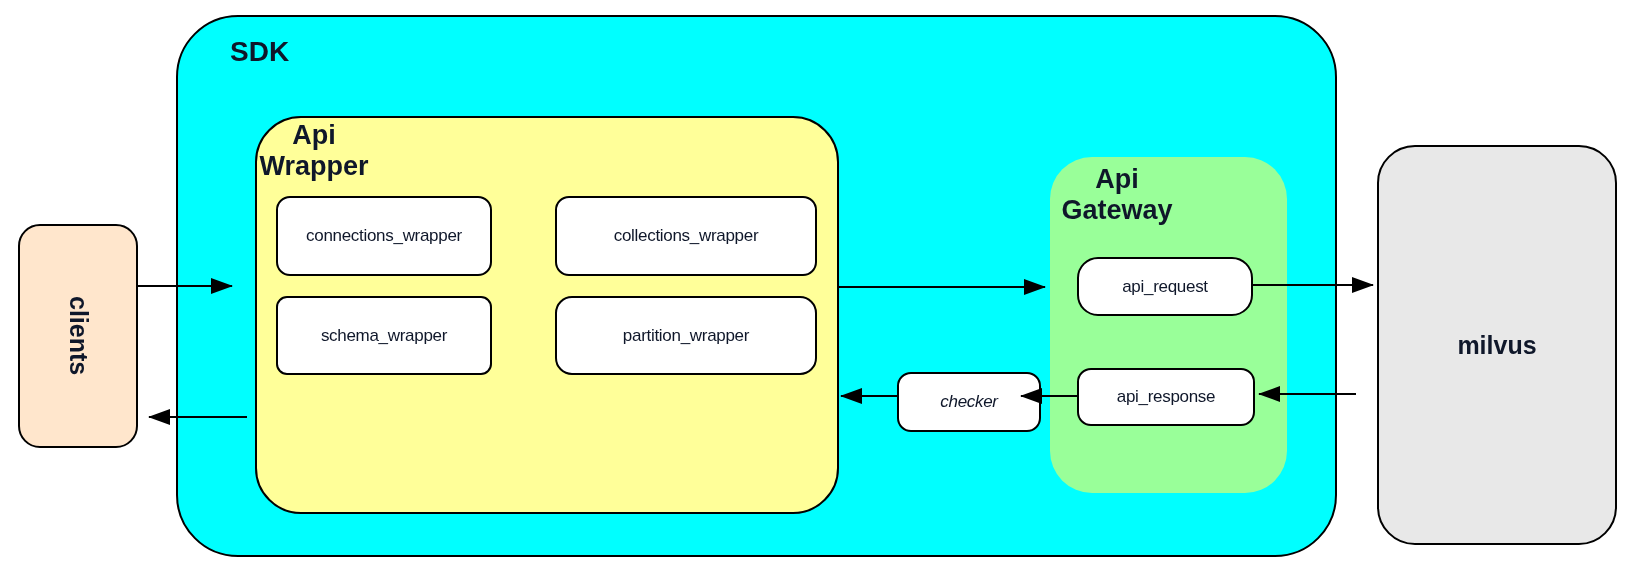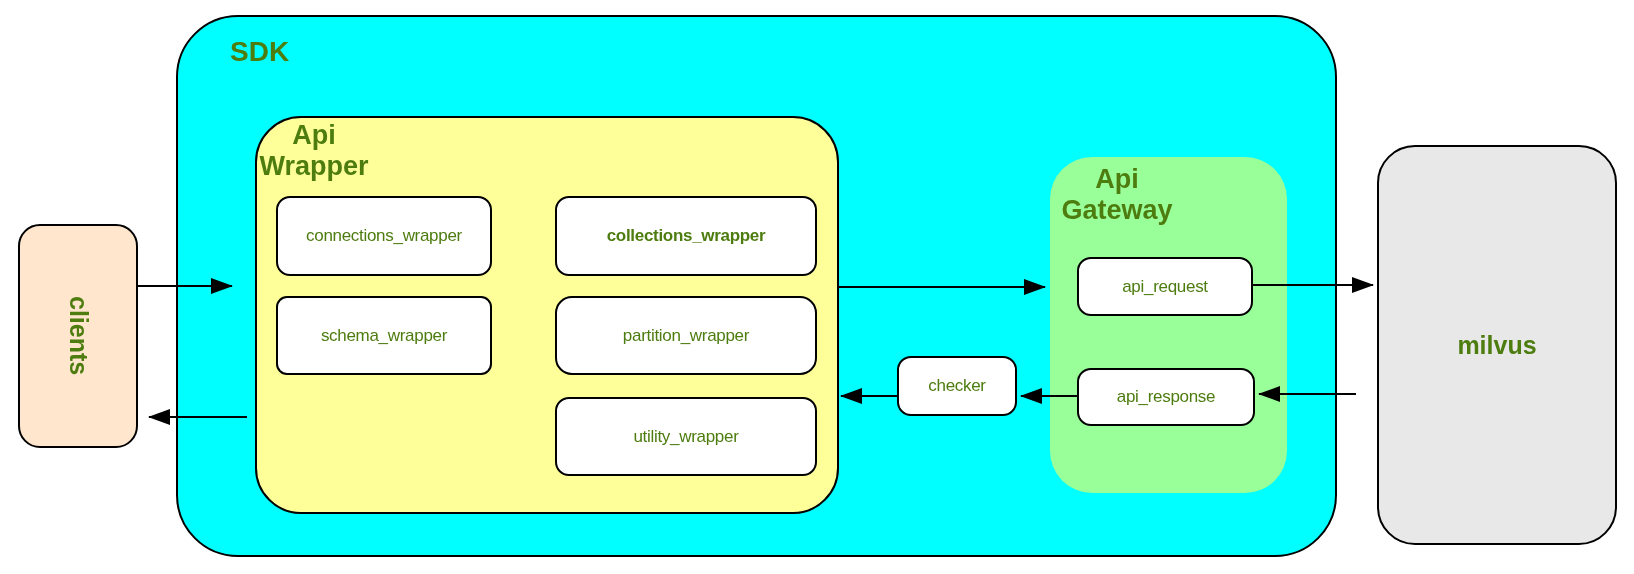--- a/index.html
+++ b/index.html
@@ -2,21 +2,21 @@
 <html style="--sdk-fill: #00ffff; --api-wrapper-fill: #ffff99; --api-gateway-fill: #99ff99; --clients-fill: #ffe6cc; --milvus-fill: #e8e8e8; --box-fill: #ffffff; --border: #000000;"><head>
 <meta charset="utf-8">
 <style>
   html, body { margin: 0; padding: 0; background: #ffffff; }
   .canvas {
     position: relative;
     width: 1634px;
     height: 574px;
     background: #ffffff;
     font-family: "Liberation Sans", sans-serif;
-    color: #4d7c0f;
+    color: #0f172a;
     overflow: hidden;
   }
   .abs { position: absolute; box-sizing: border-box; }
 
   
   .clients-node {
     left: 18px; top: 224px; width: 120px; height: 224px;
     background: var(--clients-fill, #ffe6cc);
     border: 2px solid var(--border, #000);
     border-radius: 22px;
@@ -68,28 +68,28 @@
 
   
   .wbox {
     background: var(--box-fill, #ffffff);
     border: 2px solid var(--border, #000);
     border-radius: 14px;
     display: flex; align-items: center; justify-content: center;
     font-size: 17px; letter-spacing: -0.3px; white-space: nowrap;
   }
   .w-connections { left: 276px; top: 196px; width: 216px; height: 80px; }
-  .w-collections { left: 555px; top: 196px; width: 262px; height: 80px; font-weight: bold; }
+  .w-collections { left: 555px; top: 196px; width: 262px; height: 80px; }
   .w-schema      { left: 276px; top: 296px; width: 216px; height: 79px; border-radius: 11px; }
   .w-partition   { left: 555px; top: 296px; width: 262px; height: 79px; border-radius: 17px; }
   .w-index       { left: 276px; top: 397px; width: 216px; height: 79px; }
   .w-utility     { left: 555px; top: 397px; width: 262px; height: 79px; }
 
-  .checker-node  { left: 897px;  top: 356px; width: 120px; height: 60px; }
-  .req-node      { left: 1077px; top: 257px; width: 176px; height: 59px; }
+  .checker-node  { left: 897px;  top: 372px; width: 144px; height: 60px; font-style: italic; }
+  .req-node      { left: 1077px; top: 257px; width: 176px; height: 59px; border-radius: 21px; }
   .resp-node     { left: 1077px; top: 368px; width: 178px; height: 58px; }
 
   
   .arrows-layer {
     position: absolute; left: 0; top: 0;
     width: 1634px; height: 574px;
     pointer-events: none;
   }
   .arrows-layer line { stroke: var(--border, #000); stroke-width: 2; }
 </style>
@@ -106,21 +106,20 @@
   </div>
 
   <div class="abs api-wrapper-container"></div>
   <div class="abs api-wrapper-label">Api
 Wrapper</div>
 
   <div class="abs wbox w-connections">connections_wrapper</div>
   <div class="abs wbox w-collections">collections_wrapper</div>
   <div class="abs wbox w-schema">schema_wrapper</div>
   <div class="abs wbox w-partition">partition_wrapper</div>
-  <div class="abs wbox w-utility">utility_wrapper</div>
 
   <div class="abs wbox checker-node">checker</div>
 
   <div class="abs api-gateway-container"></div>
   <div class="abs api-gateway-label">Api
 Gateway</div>
 
   <div class="abs wbox req-node">api_request</div>
   <div class="abs wbox resp-node">api_response</div>
 

